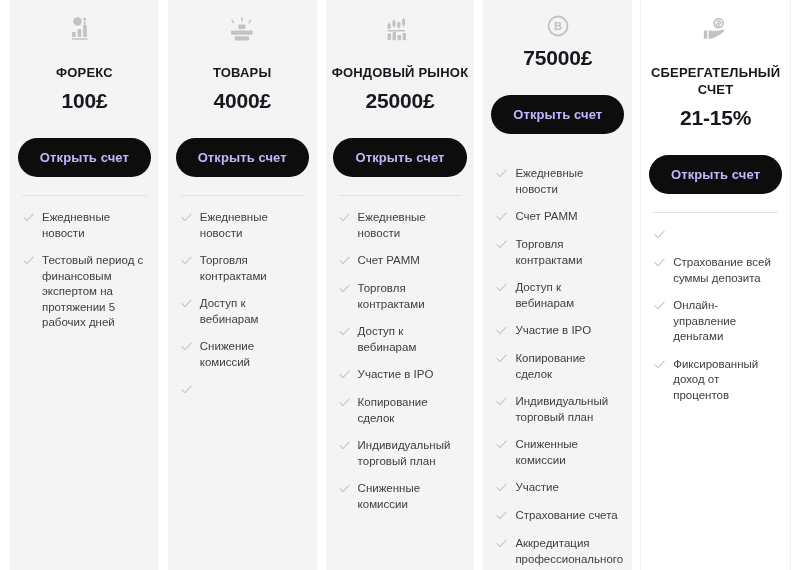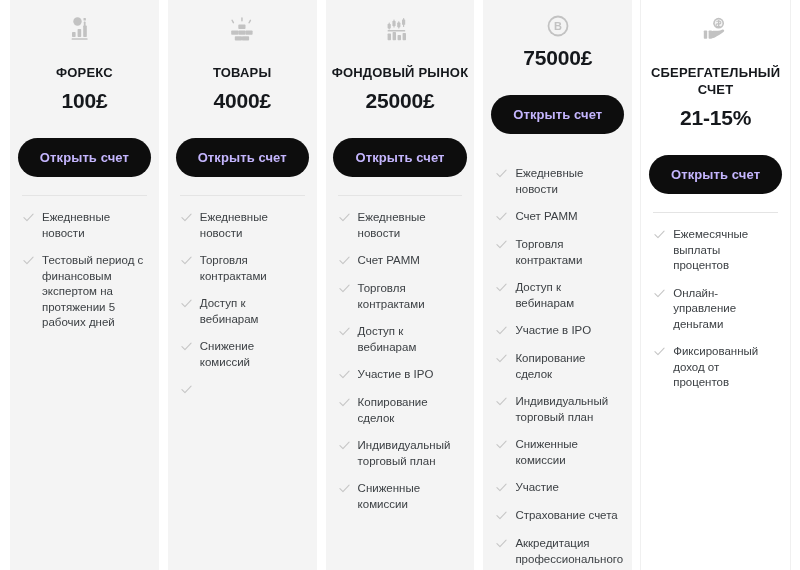--- a/index.html
+++ b/index.html
@@ -432,21 +432,28 @@
       <div class="plan-price">21-15%</div>
       <button class="plan-cta">Открыть счет</button>
       <div class="plan-divider"></div>
       <ul class="feature-list">
         <li class="feature-item">
           <span class="check-icon">
             <svg width="11" height="11" viewBox="0 0 12 12" fill="none" aria-hidden="true">
               <path d="M1 6.2 4.3 9.4 11 2.2" stroke="currentColor" stroke-width="1.15" stroke-linecap="round" stroke-linejoin="round"></path>
             </svg>
           </span>
-          <span class="feature-text">Ежемесячные выплаты процентов</span>
+        </li>
+        <li class="feature-item">
+          <span class="check-icon">
+            <svg width="11" height="11" viewBox="0 0 12 12" fill="none" aria-hidden="true">
+              <path d="M1 6.2 4.3 9.4 11 2.2" stroke="currentColor" stroke-width="1.15" stroke-linecap="round" stroke-linejoin="round"></path>
+            </svg>
+          </span>
+          <span class="feature-text">Страхование всей суммы депозита</span>
         </li>
         <li class="feature-item">
           <span class="check-icon">
             <svg width="11" height="11" viewBox="0 0 12 12" fill="none" aria-hidden="true">
               <path d="M1 6.2 4.3 9.4 11 2.2" stroke="currentColor" stroke-width="1.15" stroke-linecap="round" stroke-linejoin="round"></path>
             </svg>
           </span>
           <span class="feature-text">Онлайн-управление деньгами</span>
         </li>
         <li class="feature-item">

